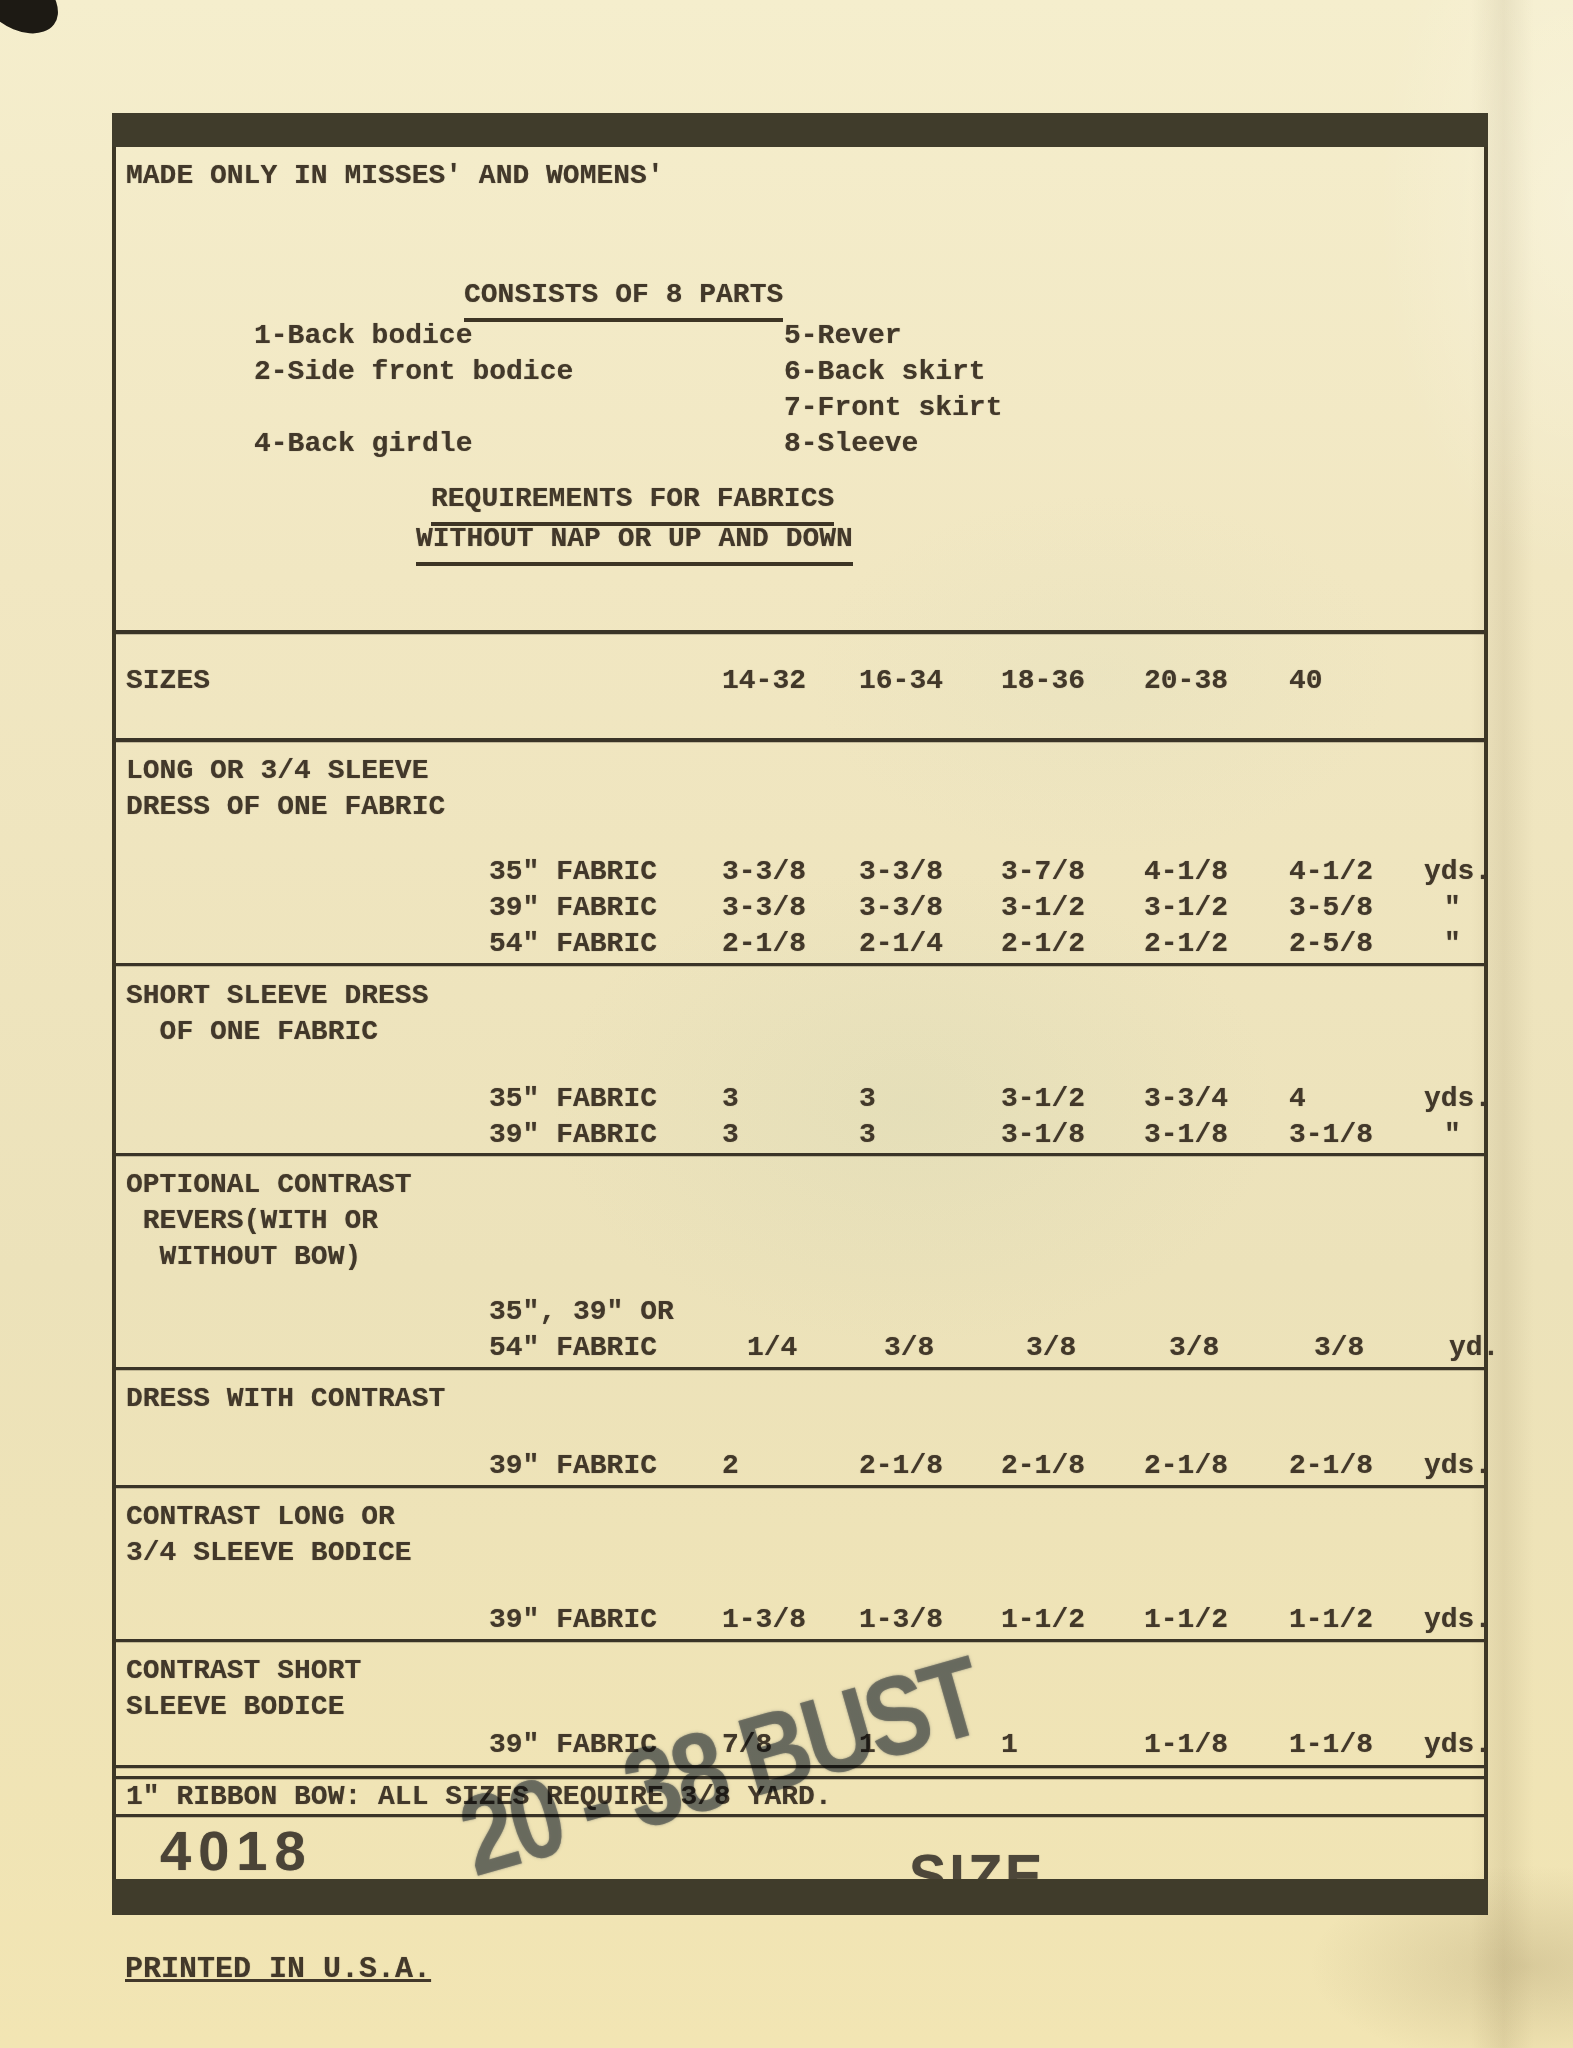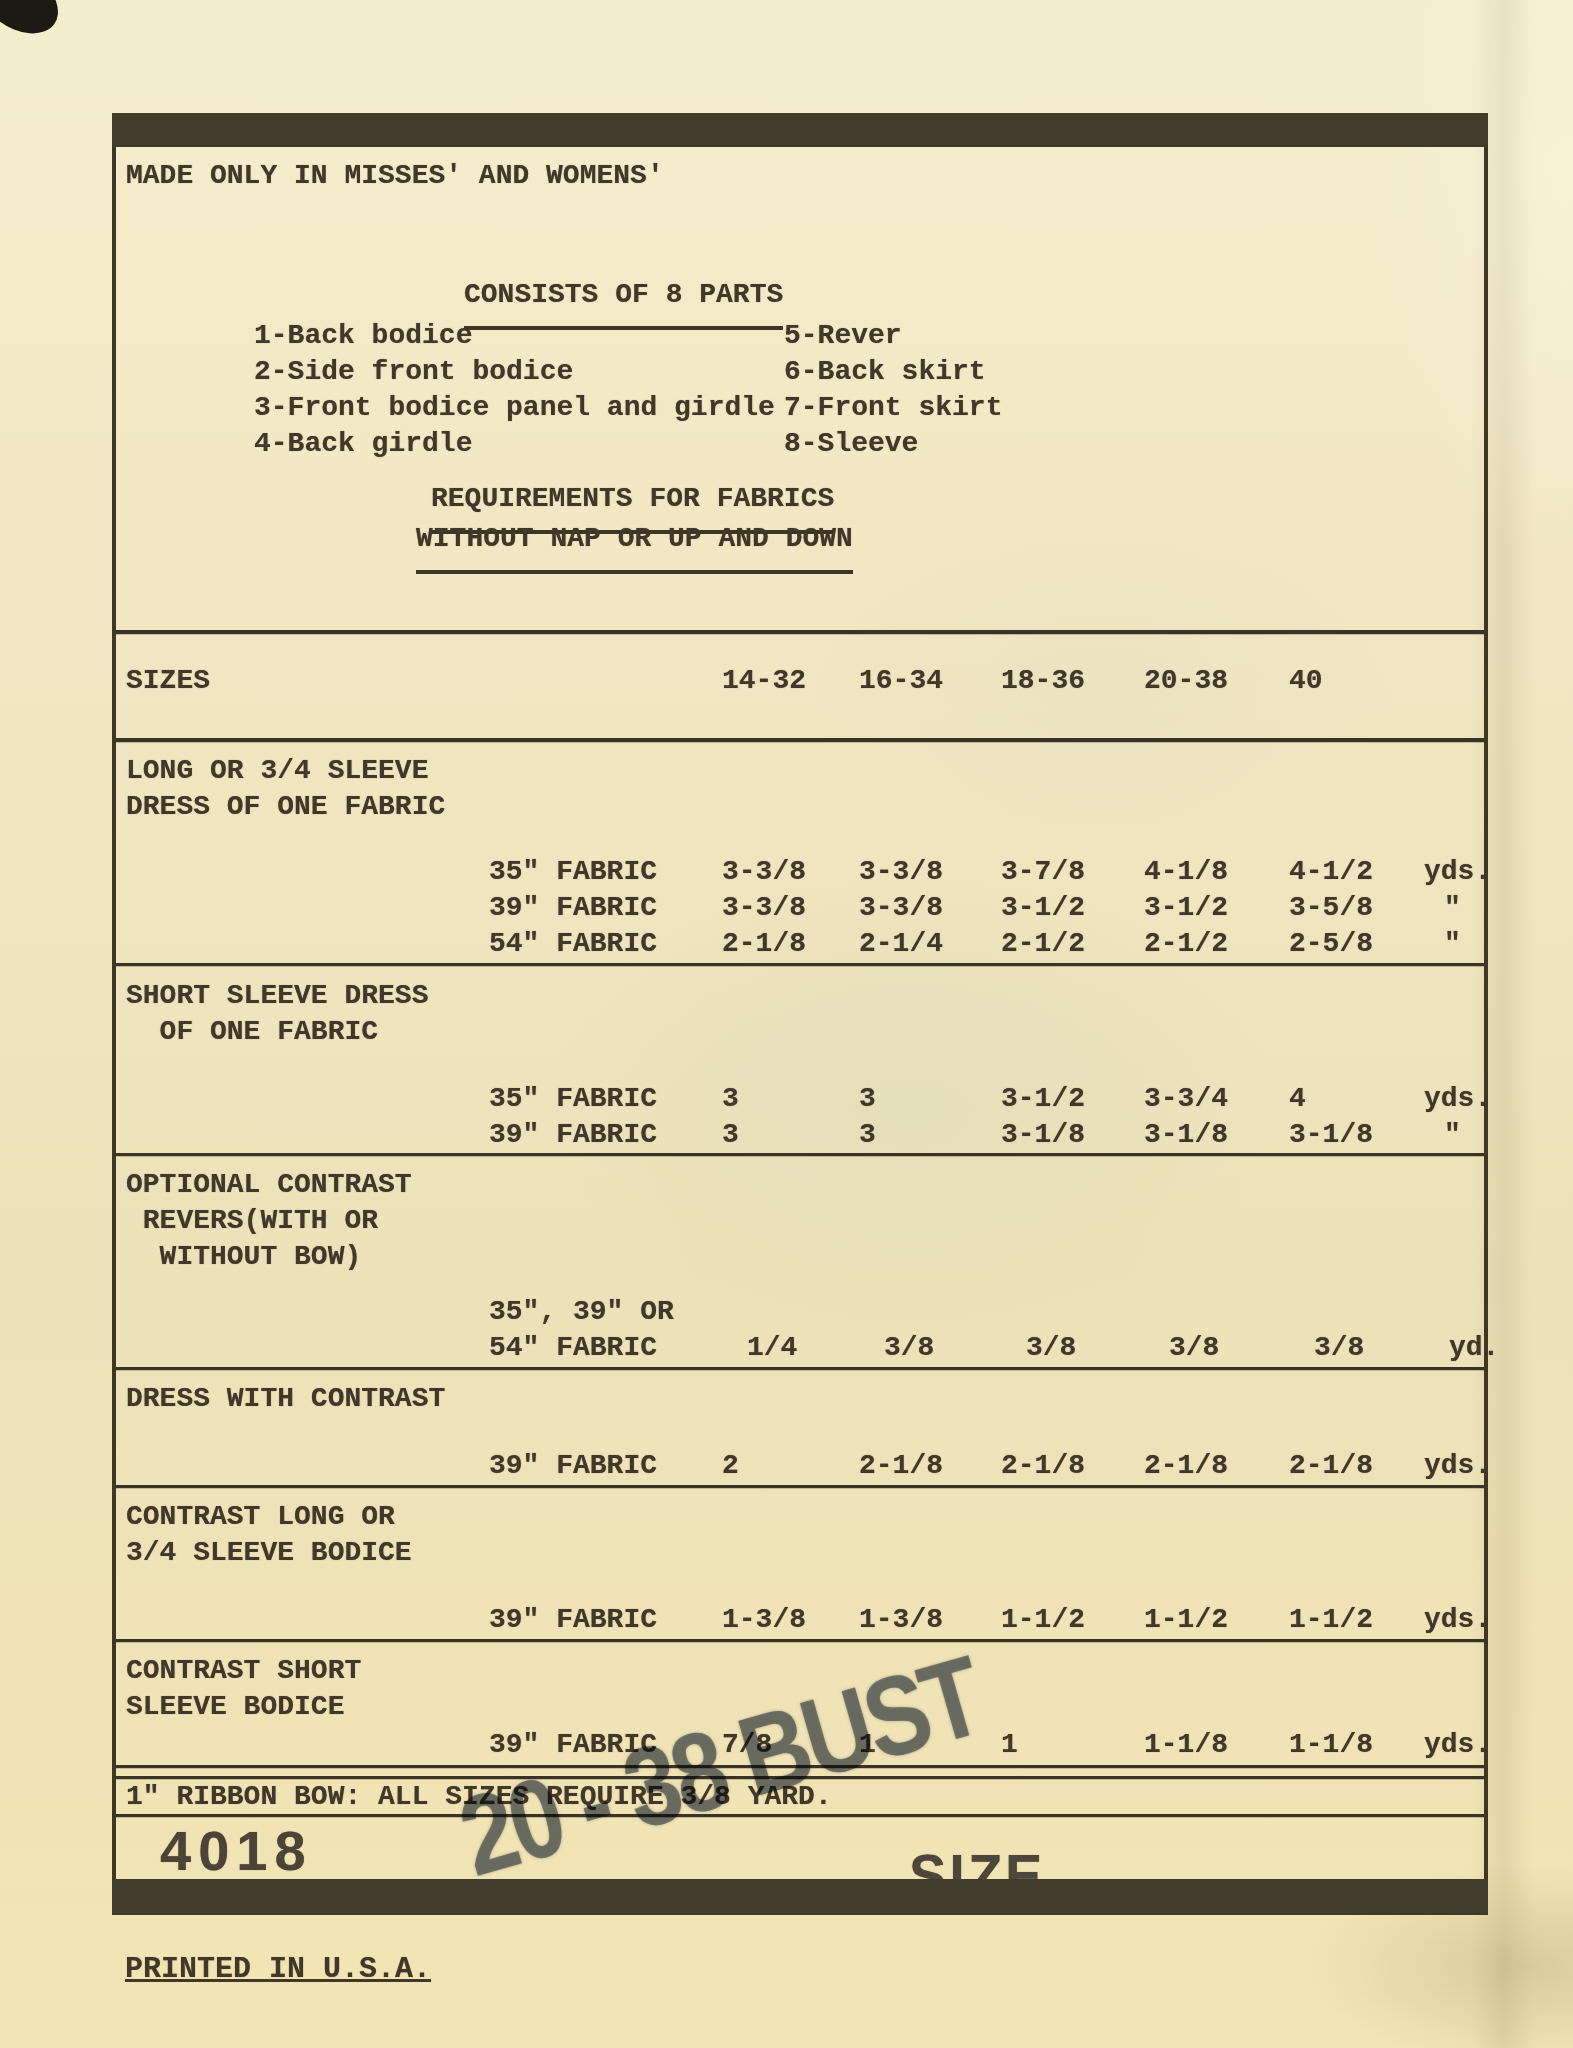--- a/index.html
+++ b/index.html
@@ -31,21 +31,21 @@
     box-sizing:border-box;
   }
   .bar{position:absolute;left:-4px;right:-4px;background:#403c2b;}
   .bar.top{top:0;height:34px;}
   .bar.bottom{bottom:0;height:36px;}
   .t{
     position:absolute;left:10px;white-space:pre;
     font-size:28px;font-weight:700;line-height:1;
     text-shadow:0 0 1px rgba(62,52,38,0.55);
   }
-  .underl{border-bottom:4px solid #3e3525;padding-bottom:16px;}
+  .underl{border-bottom:4px solid #3e3525;padding-bottom:8px;}
   .hr{position:absolute;left:0;right:0;height:3px;background:#3a3427;
       box-shadow:0 1px 0 rgba(58,52,39,0.25);}
   .hr.thick{height:4px;}
   .trow{
     position:absolute;left:373px;width:999px;display:grid;
     grid-template-columns:233px 137px 142px 143px 145px 135px 1fr;
   }
   .trow-sizes{
     position:absolute;left:10px;width:1362px;display:grid;
     grid-template-columns:596px 137px 142px 143px 145px 135px 1fr;
@@ -95,21 +95,20 @@
 
   <div class="box">
     <div class="bar top"></div>
 
     <div class="t" style="top:49px">MADE ONLY IN MISSES' AND WOMENS'</div>
 
     <div class="t" style="top:168px;left:348px"><span class="underl">CONSISTS OF 8 PARTS</span></div>
 
     <div class="t" style="top:209px;left:138px">1-Back bodice</div>
     <div class="t" style="top:245px;left:138px">2-Side front bodice</div>
-    <div class="t" style="top:281px;left:138px">3-Front bodice panel and girdle</div>
     <div class="t" style="top:317px;left:138px">4-Back girdle</div>
     <div class="t" style="top:209px;left:668px">5-Rever</div>
     <div class="t" style="top:245px;left:668px">6-Back skirt</div>
     <div class="t" style="top:281px;left:668px">7-Front skirt</div>
     <div class="t" style="top:317px;left:668px">8-Sleeve</div>
 
     <div class="t" style="top:372px;left:315px"><span class="underl">REQUIREMENTS FOR FABRICS</span></div>
     <div class="t" style="top:412px;left:300px"><span class="underl">WITHOUT NAP OR UP AND DOWN</span></div>
 
     <div class="hr thick" style="top:517px"></div>

